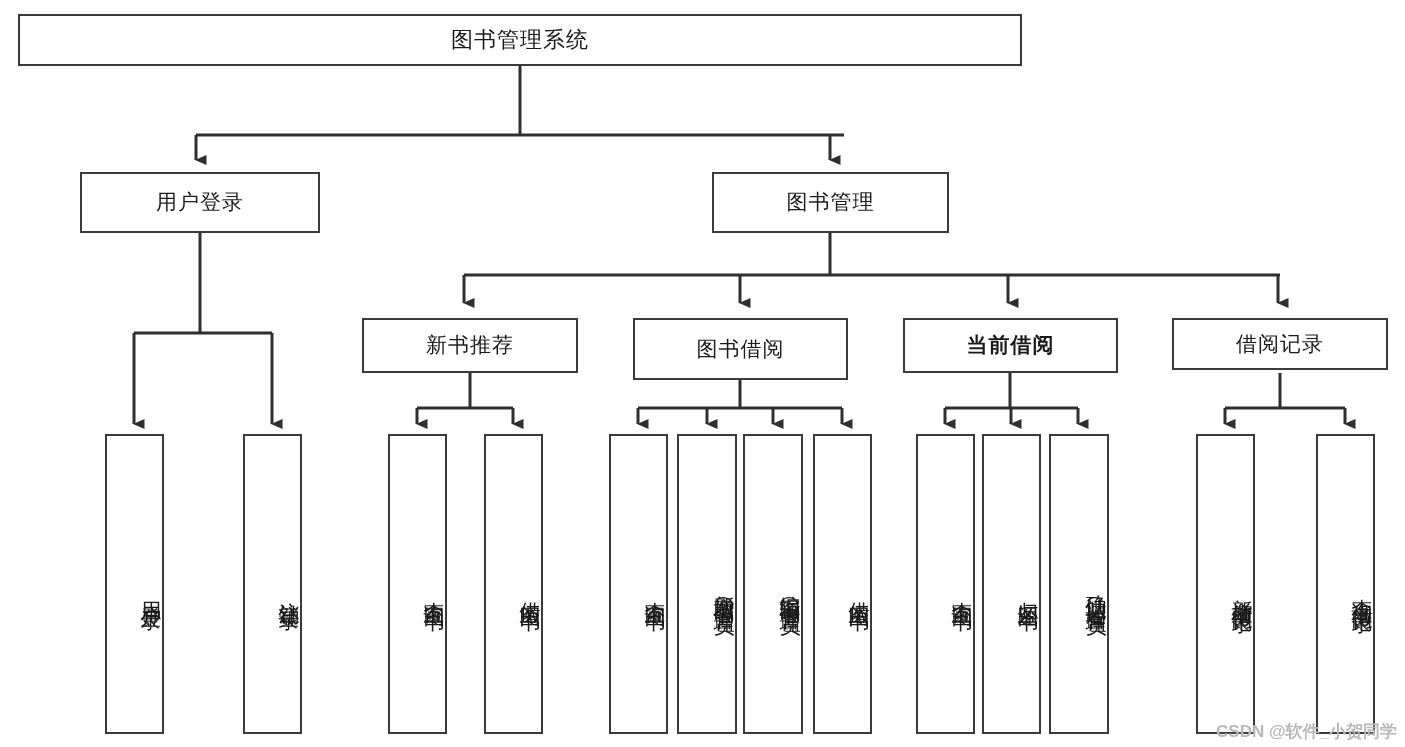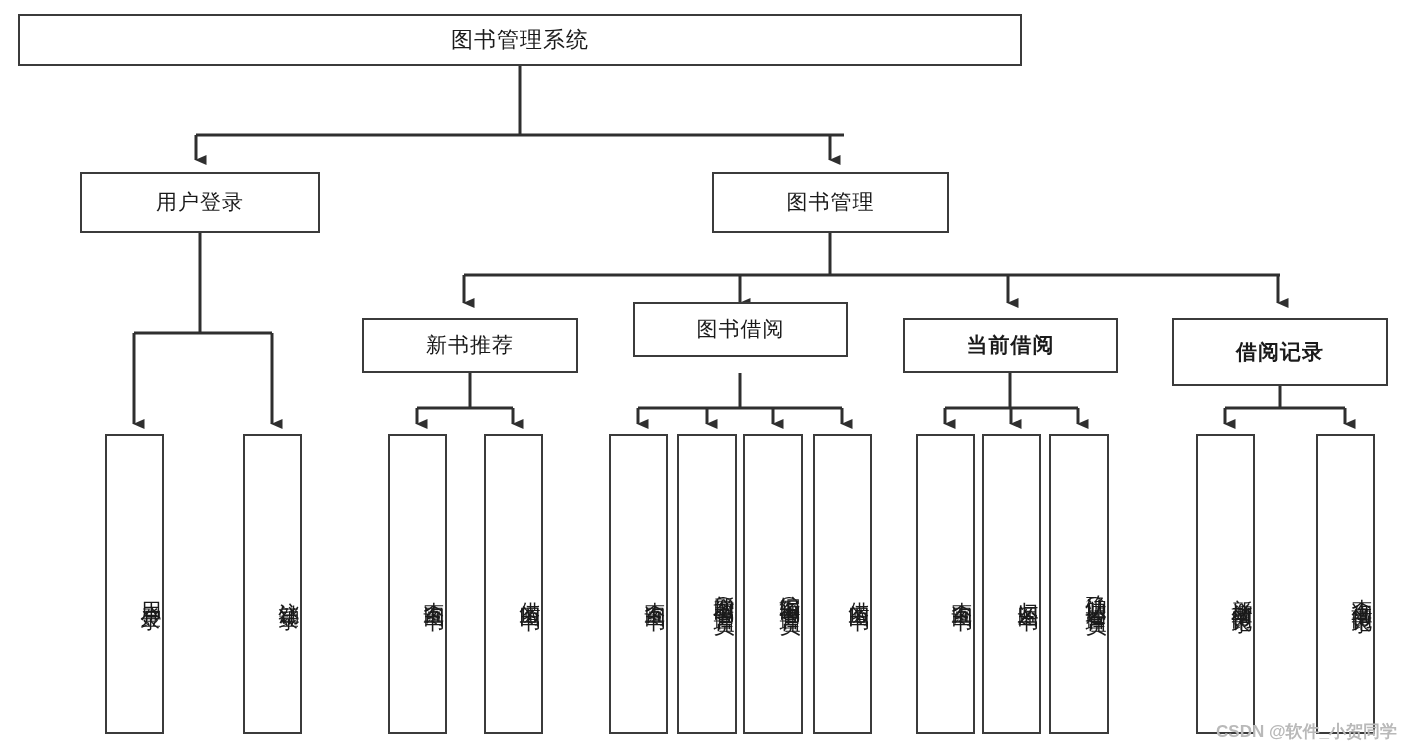--- a/index.html
+++ b/index.html
@@ -106,27 +106,27 @@
   <div class="node h" style="left:80px;top:172px;width:240px;height:61px;">
     <span class="lbl">用户登录</span>
   </div>
   <div class="node h" style="left:712px;top:172px;width:237px;height:61px;">
     <span class="lbl">图书管理</span>
   </div>
 
   <div class="node h" style="left:362px;top:318px;width:216px;height:55px;">
     <span class="lbl">新书推荐</span>
   </div>
-  <div class="node h" style="left:633px;top:302px;width:215px;height:55px;">
+  <div class="node h" style="left:633px;top:318px;width:215px;height:62px;">
     <span class="lbl">图书借阅</span>
   </div>
   <div class="node h" style="left:903px;top:318px;width:215px;height:55px;font-weight:bold;">
     <span class="lbl">当前借阅</span>
   </div>
-  <div class="node h" style="left:1172px;top:318px;width:216px;height:68px;font-weight:bold;">
+  <div class="node h" style="left:1172px;top:318px;width:216px;height:52px;">
     <span class="lbl">借阅记录</span>
   </div>
 
   <div class="node v" style="left:105px;top:434px;width:59px;height:300px;">
     <span class="lbl">用户登录</span>
   </div>
   <div class="node v" style="left:243px;top:434px;width:59px;height:300px;">
     <span class="lbl">注销登录</span>
   </div>
 

